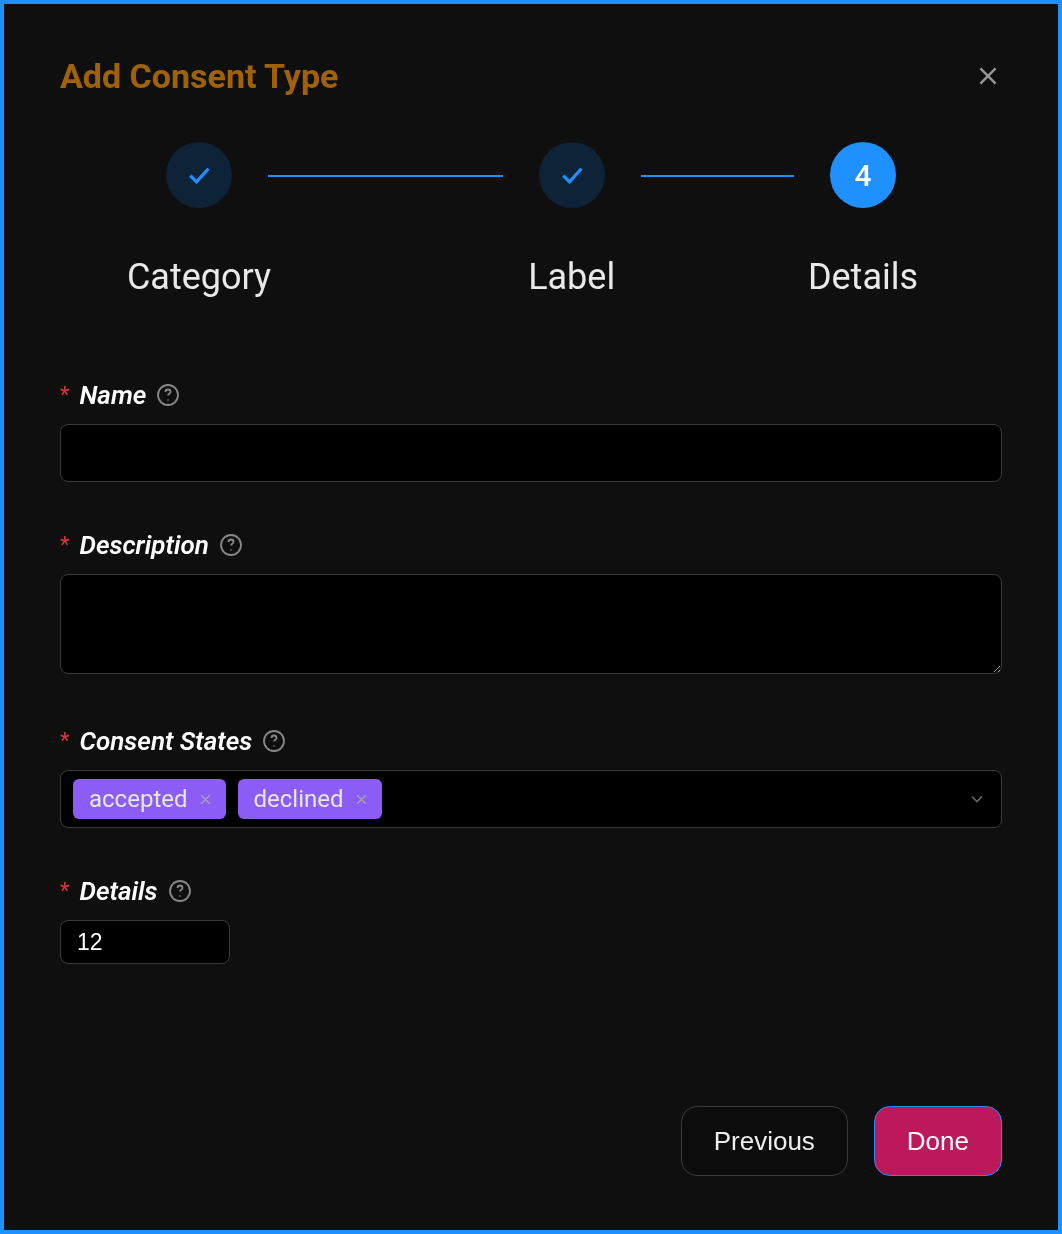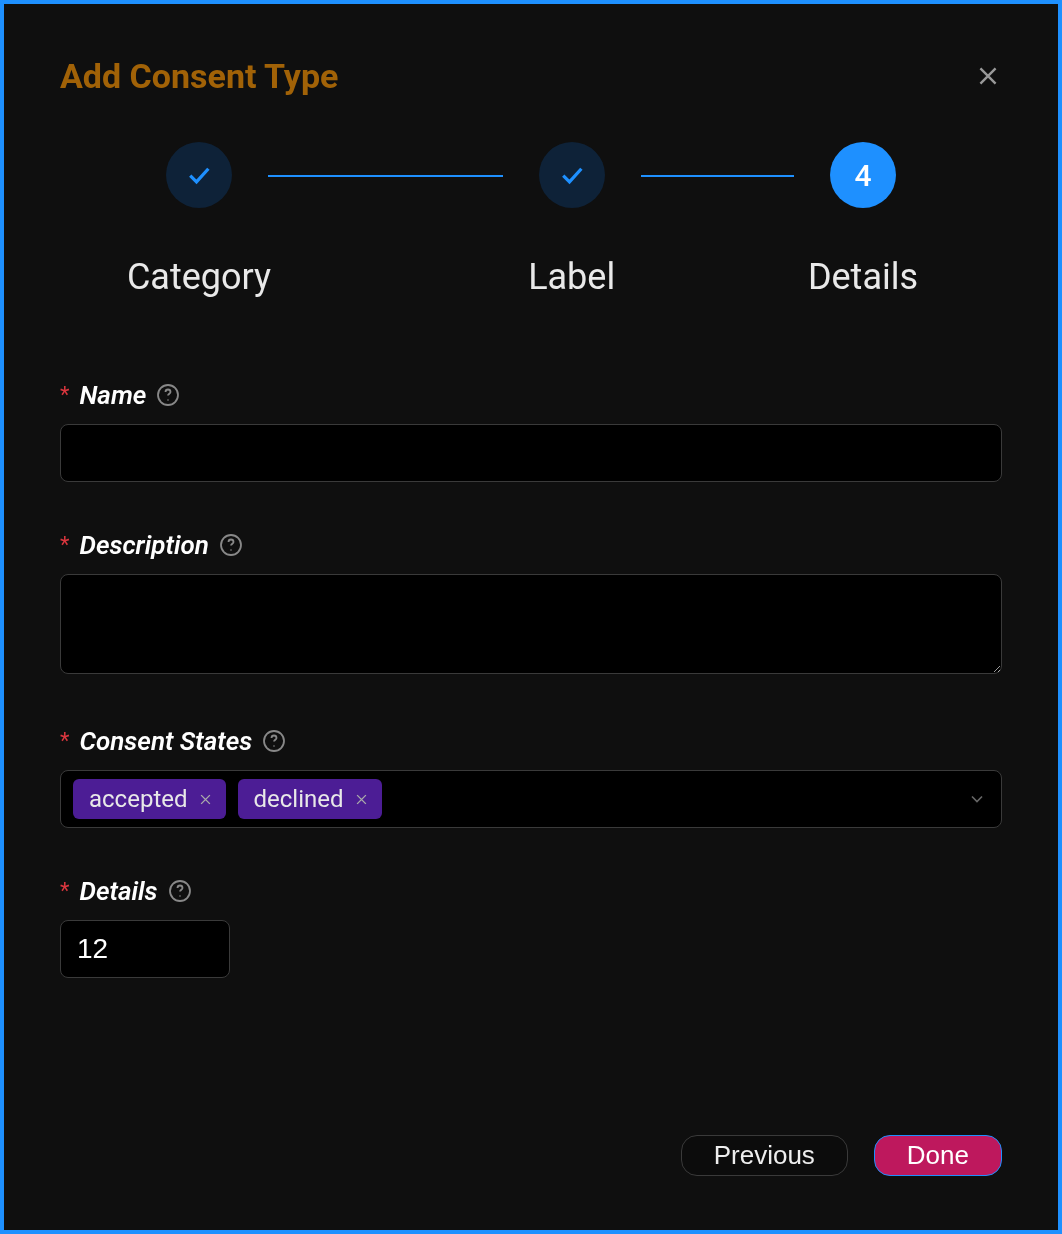--- a/index.html
+++ b/index.html
@@ -29,30 +29,30 @@
     .help-icon { width: 24px; height: 24px; color: #888; display:flex; align-items:center; justify-content:center; }
     .help-icon svg { width: 24px; height: 24px; stroke: currentColor; fill:none; stroke-width:1.8; }
 
     .text-input, .textarea, .multiselect, .num-input {
       width: 100%; background: #000; border: 1px solid #3a3a3a; border-radius: 8px;
       color: #fff; font-size: 22px; padding: 14px 16px; outline: none;
     }
     .text-input { height: 58px; }
     .textarea { height: 100px; resize: both; font-family: inherit; }
     .multiselect { height: 58px; display: flex; align-items: center; gap: 12px; padding: 8px 46px 8px 12px; position: relative; cursor: pointer; }
-    .tag { background: #4c1d95; border-radius: 6px; padding: 6px 12px 6px 16px; display: flex; align-items: center; gap: 10px; color: #e8e8e8; font-size: 24px; }
+    .tag { background: #8b5cf6; border-radius: 6px; padding: 6px 12px 6px 16px; display: flex; align-items: center; gap: 10px; color: #e8e8e8; font-size: 24px; }
     .tag-x { width: 16px; height: 16px; color: #aaa; display:flex; align-items:center; justify-content:center; cursor:pointer; }
     .tag-x svg { width: 15px; height: 15px; stroke: currentColor; stroke-width:2.2; }
     .chevron { position: absolute; right: 14px; top: 50%; transform: translateY(-50%); width: 20px; height: 20px; color: #666; }
     .chevron svg { width: 20px; height: 20px; stroke: currentColor; fill:none; stroke-width:2; }
 
-    .num-input { width: 170px; height: 58px; font-size: 28px; }
+    .num-input { width: 170px; height: 44px; font-size: 23px; }
 
     .footer { position: absolute; right: 56px; bottom: 54px; display: flex; gap: 26px; }
-    .btn { height: 41px; padding: 0 32px; border-radius: 16px; font-size: 26px; font-weight: 500; cursor: pointer; display:flex; align-items:center; }
+    .btn { height: 70px; padding: 0 32px; border-radius: 16px; font-size: 26px; font-weight: 500; cursor: pointer; display:flex; align-items:center; }
     .btn-secondary { background: #0c0c0c; color: #eee; border: 1px solid #3a3a3a; }
     .btn-primary { background: #be185d; color: #fff; border: 1px solid #1e90ff; }
   </style>
 </head>
 <body>
 
 <div class="frame">
   <div class="modal">
 
     <div class="header">

